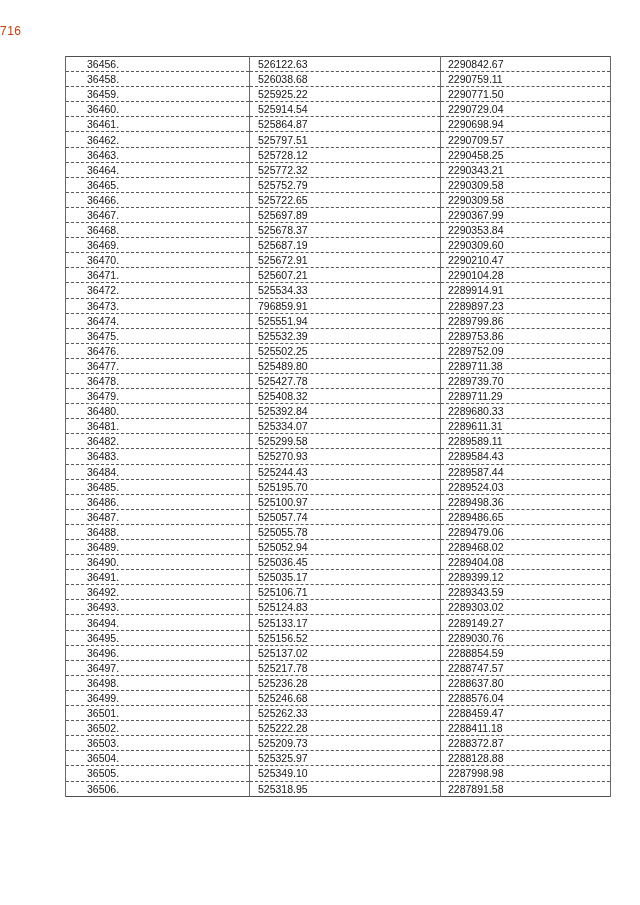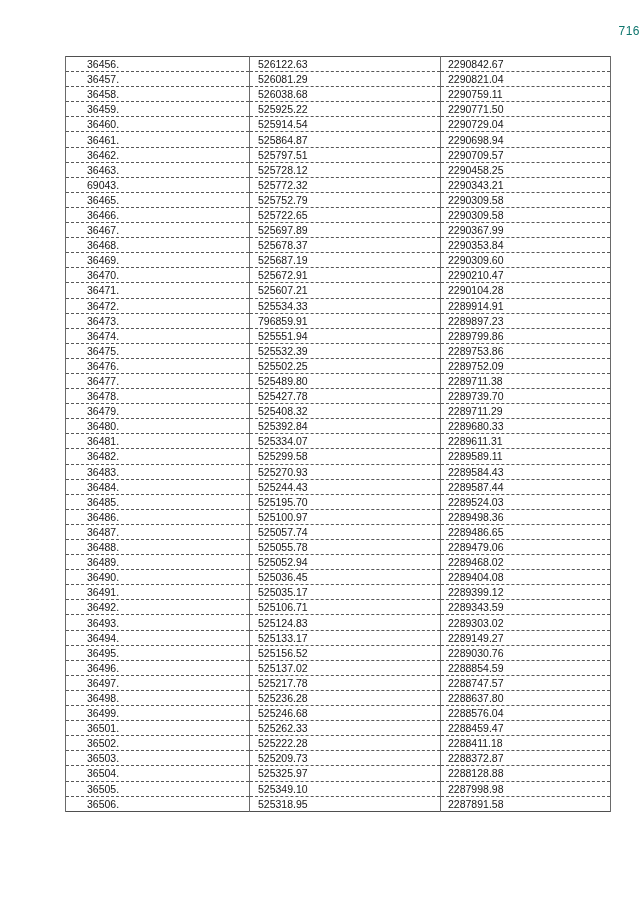--- a/index.html
+++ b/index.html
@@ -13,24 +13,24 @@
     height: 905px;
     background: #ffffff;
     font-family: "Liberation Sans", sans-serif;
     overflow: hidden;
   }
   .page-number {
     position: absolute;
     top: 24px;
     left: 0;
     width: 100%;
-    text-align: right;
+    text-align: left;
     font-size: 12px;
     font-weight: 400;
-    color: #0f766e;
+    color: #c2410c;
     letter-spacing: 0.5px;
   }
   table.data-table {
     position: absolute;
     left: 65px;
     top: 56px;
     width: 504px;
     border-collapse: collapse;
     table-layout: fixed;
     border: 1px solid #4f4f4f;
@@ -70,25 +70,20 @@
   <div class="page-number">716</div>
 
   <table class="data-table">
     <tbody>
         <tr>
     <td class="c1">36456.</td>
     <td class="c2">526122.63</td>
     <td class="c3">2290842.67</td>
   </tr>
         <tr>
-    <td class="c1">36457.</td>
-    <td class="c2">526081.29</td>
-    <td class="c3">2290821.04</td>
-  </tr>
-        <tr>
     <td class="c1">36458.</td>
     <td class="c2">526038.68</td>
     <td class="c3">2290759.11</td>
   </tr>
         <tr>
     <td class="c1">36459.</td>
     <td class="c2">525925.22</td>
     <td class="c3">2290771.50</td>
   </tr>
         <tr>
@@ -105,21 +100,21 @@
     <td class="c1">36462.</td>
     <td class="c2">525797.51</td>
     <td class="c3">2290709.57</td>
   </tr>
         <tr>
     <td class="c1">36463.</td>
     <td class="c2">525728.12</td>
     <td class="c3">2290458.25</td>
   </tr>
         <tr>
-    <td class="c1">69043.</td>
+    <td class="c1">36464.</td>
     <td class="c2">525772.32</td>
     <td class="c3">2290343.21</td>
   </tr>
         <tr>
     <td class="c1">36465.</td>
     <td class="c2">525752.79</td>
     <td class="c3">2290309.58</td>
   </tr>
         <tr>
     <td class="c1">36466.</td>

